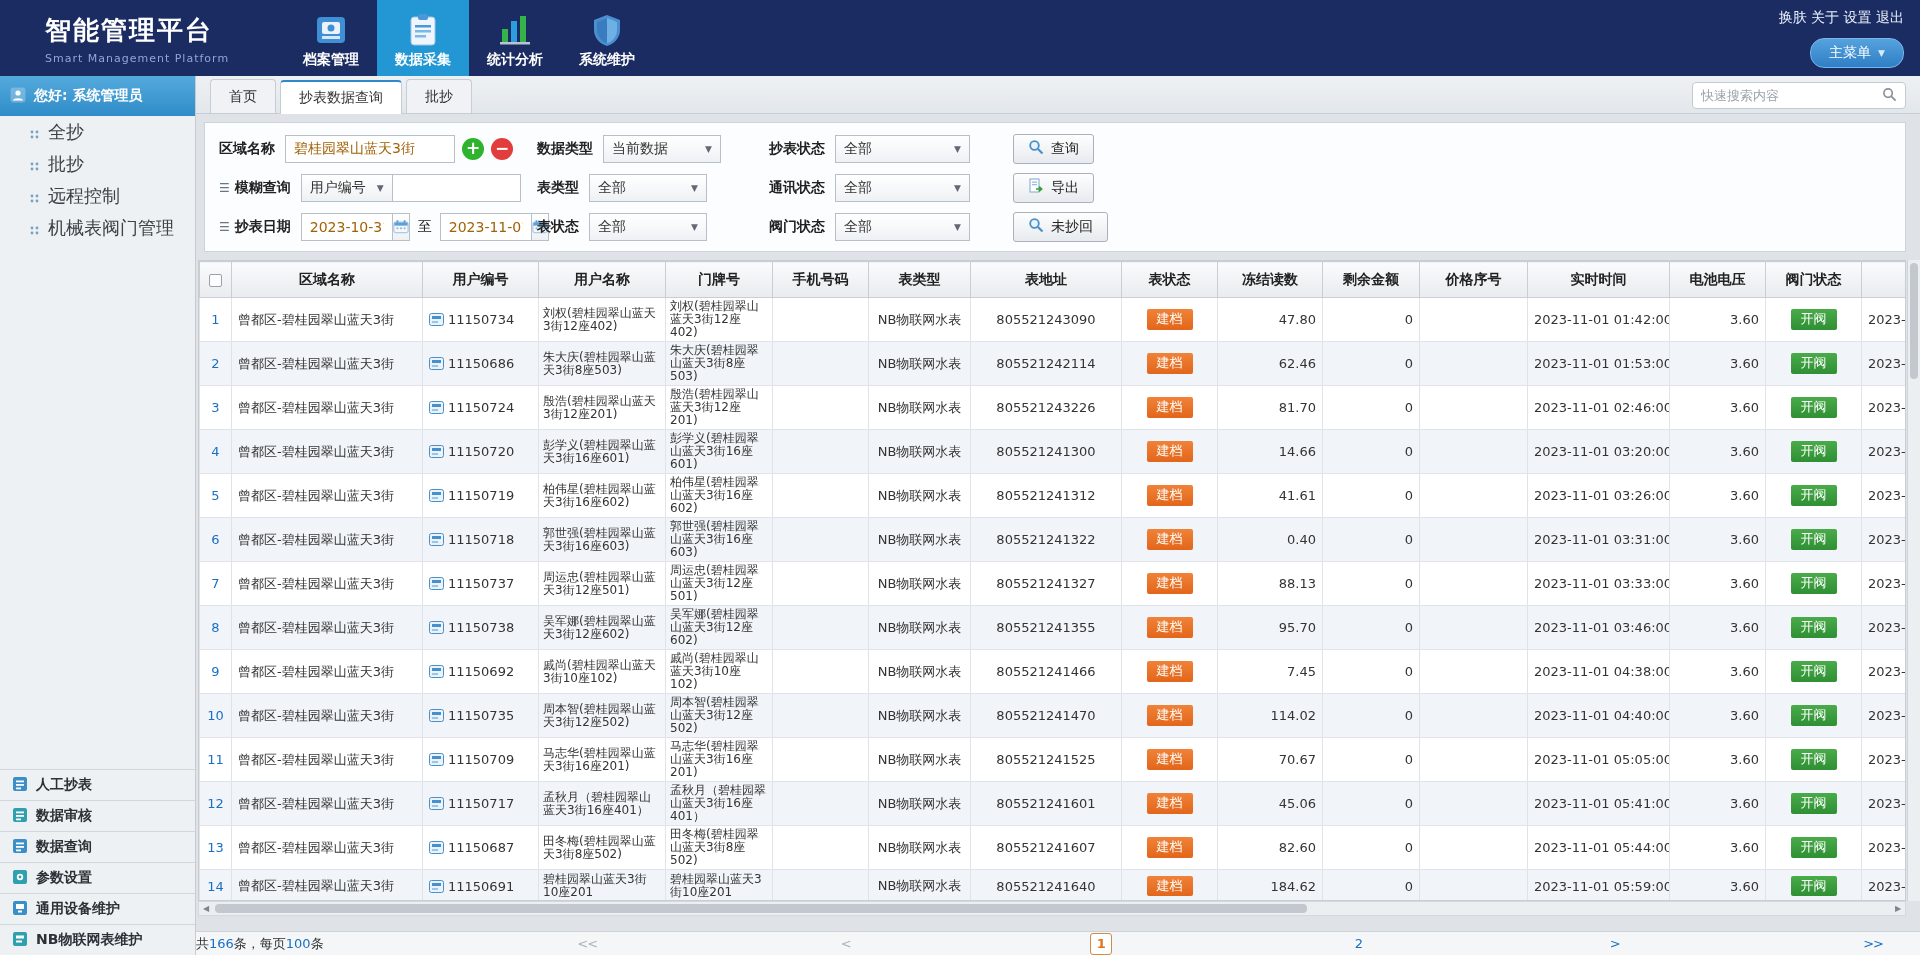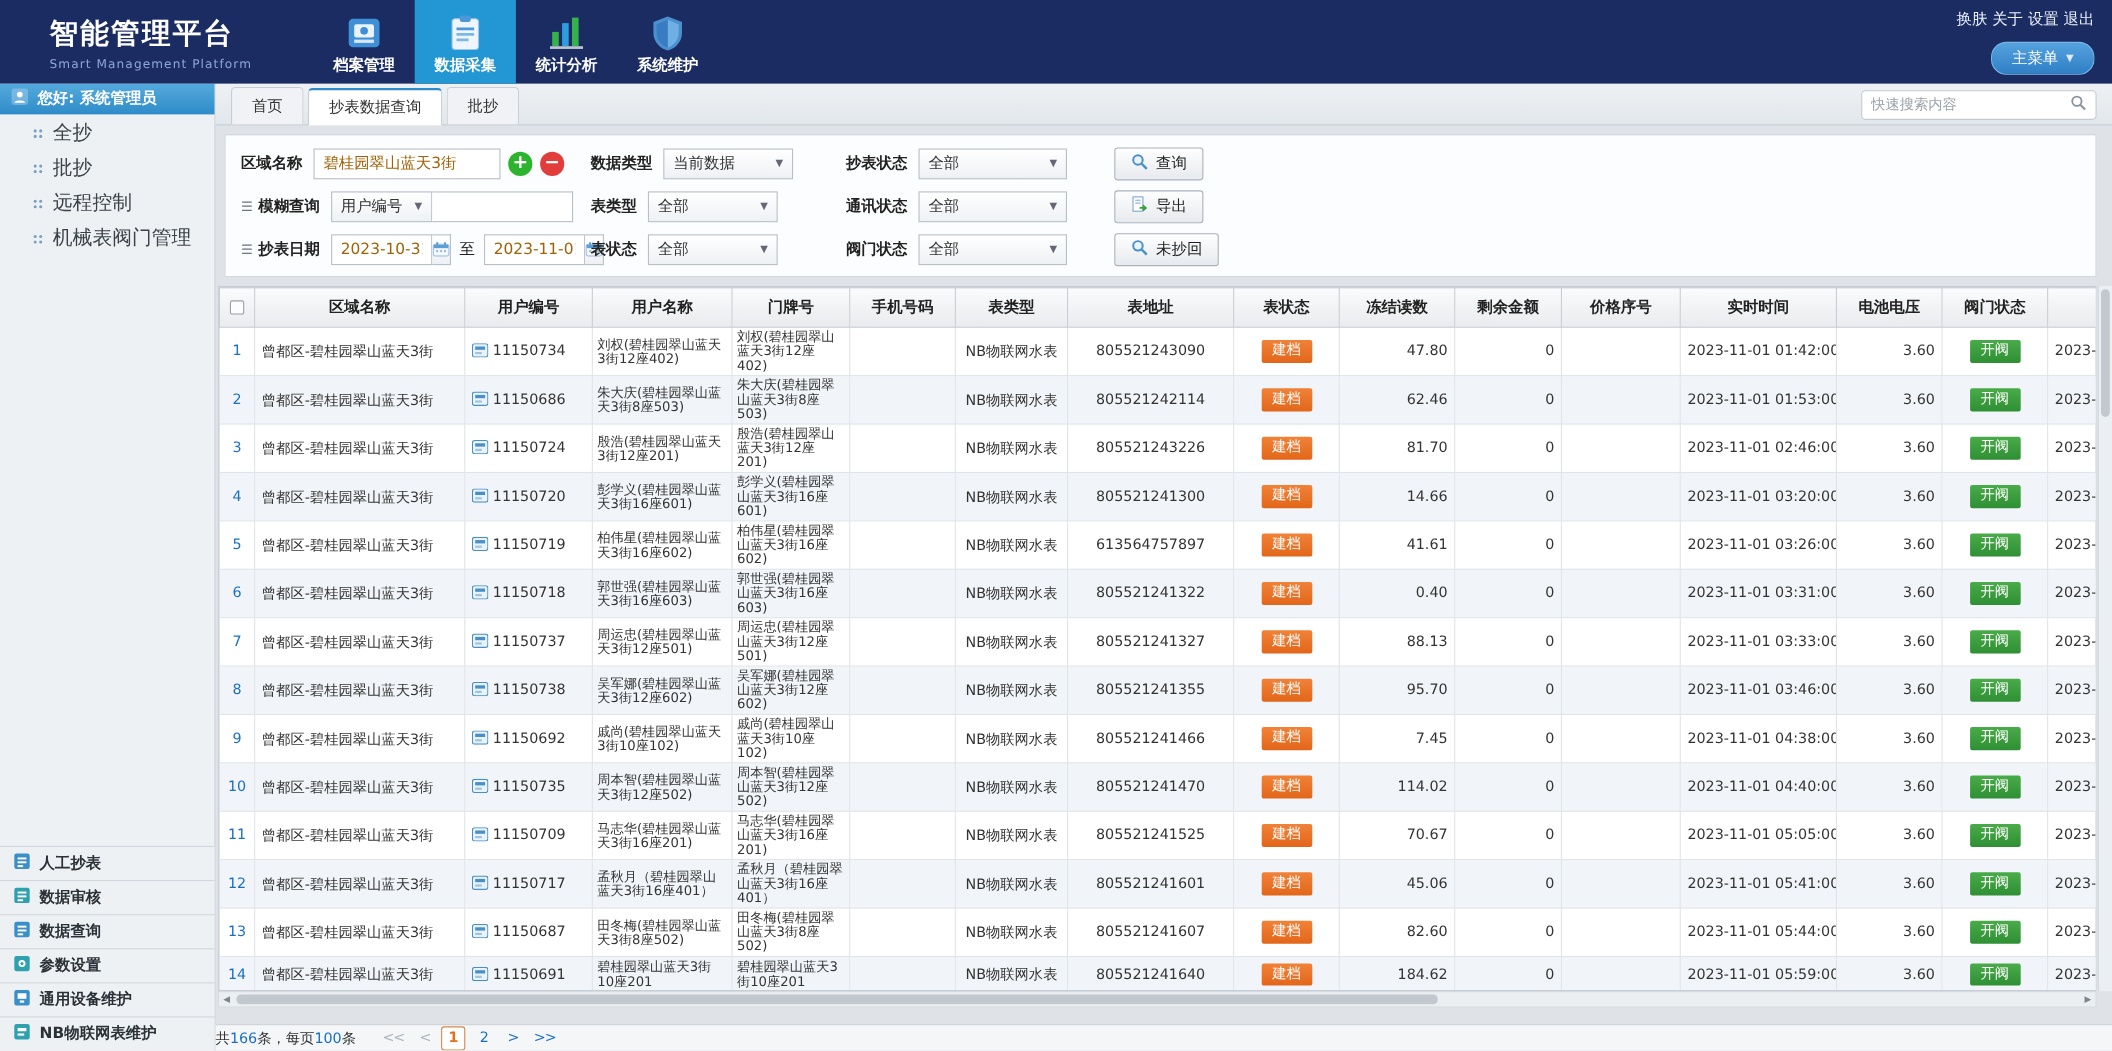--- a/index.html
+++ b/index.html
@@ -17,21 +17,21 @@
   .nav-item .nicon{height:42px;display:flex;align-items:flex-end;justify-content:center;}
   .nav-item .nlabel{color:#fff;font-size:14px;margin-top:4px;font-weight:bold;}
   .nav-item.active{background:#2397d4;}
   .top-right{position:absolute;right:16px;top:9px;text-align:right;}
   .top-links span{color:#eaf0fc;font-size:14px;cursor:pointer;}
   .main-menu{margin-top:11px;background:linear-gradient(#55a2dd,#2f7fc6);border:1px solid #79b7ea;color:#fff;font-size:14px;padding:5px 18px;border-radius:14px;cursor:pointer;display:inline-flex;align-items:center;gap:7px;font-family:inherit;}
   .caret{font-size:9px;color:#dcecfb;}
 
   
   .sidebar{position:absolute;top:76px;left:0;width:196px;bottom:0;background:#eef1f4;border-right:1px solid #c6ccd2;}
-  .greeting{height:28px;background:linear-gradient(#54aadd,#2f8cc8);color:#fff;display:flex;align-items:center;padding-left:10px;font-size:14px;font-weight:bold;gap:8px;}
+  .greeting{height:40px;background:linear-gradient(#54aadd,#2f8cc8);color:#fff;display:flex;align-items:center;padding-left:10px;font-size:14px;font-weight:bold;gap:8px;}
   .menu-main{height:38px;background:#fff;border-left:4px solid #1f7ec6;color:#1f7ec6;font-weight:bold;display:flex;align-items:center;gap:8px;padding-left:12px;font-size:15px;cursor:pointer;border-bottom:1px solid #e2e6ea;}
   .sub-item{height:32px;display:flex;align-items:center;gap:9px;padding-left:30px;font-size:18px;color:#3c4248;cursor:pointer;}
   .bottom-group{position:absolute;bottom:0;left:0;right:0;}
   .bottom-item{height:31px;border-top:1px solid #d2d7db;background:#eef1f4;display:flex;align-items:center;gap:8px;padding-left:12px;font-weight:bold;font-size:14px;color:#2b3136;cursor:pointer;}
 
   
   .main{position:absolute;left:196px;top:76px;right:0;bottom:0;background:#dfe3e8;}
   .tabbar{height:38px;background:linear-gradient(#eef1f4,#e2e7eb);border-bottom:1px solid #c6cdd4;display:flex;align-items:flex-end;padding-left:14px;position:relative;}
   .tab{padding:8px 18px 7px;font-size:14px;background:#f0f2f5;border:1px solid #c6cdd4;border-bottom:none;margin-right:4px;border-radius:4px 4px 0 0;cursor:pointer;color:#333;}
   .tab.active{background:#fff;border-top:2px solid #2e8bc8;padding-top:7px;position:relative;top:1px;}
@@ -78,21 +78,21 @@
   
   .vscroll{position:absolute;right:0;top:184px;bottom:54px;width:13px;background:#eceff2;border-left:1px solid #d0d4d8;}
   .vthumb{position:absolute;left:2px;right:2px;top:3px;height:116px;background:#c2c8ce;border-radius:5px;}
   .hscroll{position:absolute;left:2px;right:14px;bottom:39px;height:15px;background:#eceff2;border:1px solid #d5d9dd;}
   .harrow{position:absolute;top:0;width:14px;height:13px;display:flex;align-items:center;justify-content:center;font-size:8px;color:#7d858d;cursor:pointer;}
   .harrow.left{left:0;}
   .harrow.right{right:0;}
   .hthumb{position:absolute;left:16px;top:2px;height:9px;width:64%;background:#c2c8ce;border-radius:4px;}
 
   
-  .pager{position:absolute;left:0;right:0;bottom:0;height:24px;background:#f4f6f8;border-top:1px solid #ccd2d8;display:flex;align-items:center;justify-content:flex-start;padding-right:2px;gap:6px;font-size:13px;}
+  .pager{position:absolute;left:0;right:0;bottom:0;height:24px;background:#f4f6f8;border-top:1px solid #ccd2d8;display:flex;align-items:center;justify-content:space-between;padding-right:33px;gap:6px;font-size:13px;}
   .ptext{margin-right:14px;color:#333;}
   .ptext .blue{color:#1a6fc4;}
   .pbtn{color:#1a6fc4;cursor:pointer;padding:2px 4px;letter-spacing:-1px;}
   .pbtn.dis{color:#aab2ba;}
   .pnum{min-width:22px;height:22px;display:inline-flex;align-items:center;justify-content:center;cursor:pointer;color:#1a6fc4;padding:0 4px;}
   .pnum.current{background:#fff;border:1px solid #d08a4e;color:#e2711c;font-weight:bold;border-radius:3px;}
 </style>
 </head>
 <body>
 
@@ -547,21 +547,21 @@
               <td class="cl">曾都区-碧桂园翠山蓝天3街</td>
               <td class="cuno"><svg width="15" height="13" viewBox="0 0 15 13">
                   <rect x="0.5" y="0.5" width="14" height="12" rx="2" fill="#eaf3fb" stroke="#4a90c8"></rect>
                   <rect x="3" y="3" width="9" height="3" fill="#4a90c8"></rect>
                   <rect x="3" y="8" width="6" height="2" fill="#9cc4e4"></rect>
                 </svg>11150719</td>
               <td class="csm">柏伟星(碧桂园翠山蓝天3街16座602)</td>
               <td class="csm">柏伟星(碧桂园翠山蓝天3街16座602)</td>
               <td></td>
               <td>NB物联网水表</td>
-              <td>613564757897</td>
+              <td>805521241312</td>
               <td><span class="badge bo">建档</span></td>
               <td class="cr">41.61</td>
               <td class="cr">0</td>
               <td></td>
               <td>2023-11-01 03:26:00</td>
               <td class="cr">3.60</td>
               <td><span class="badge bg">开阀</span></td>
               <td class="cl">2023-</td>
             </tr>
             <tr>

